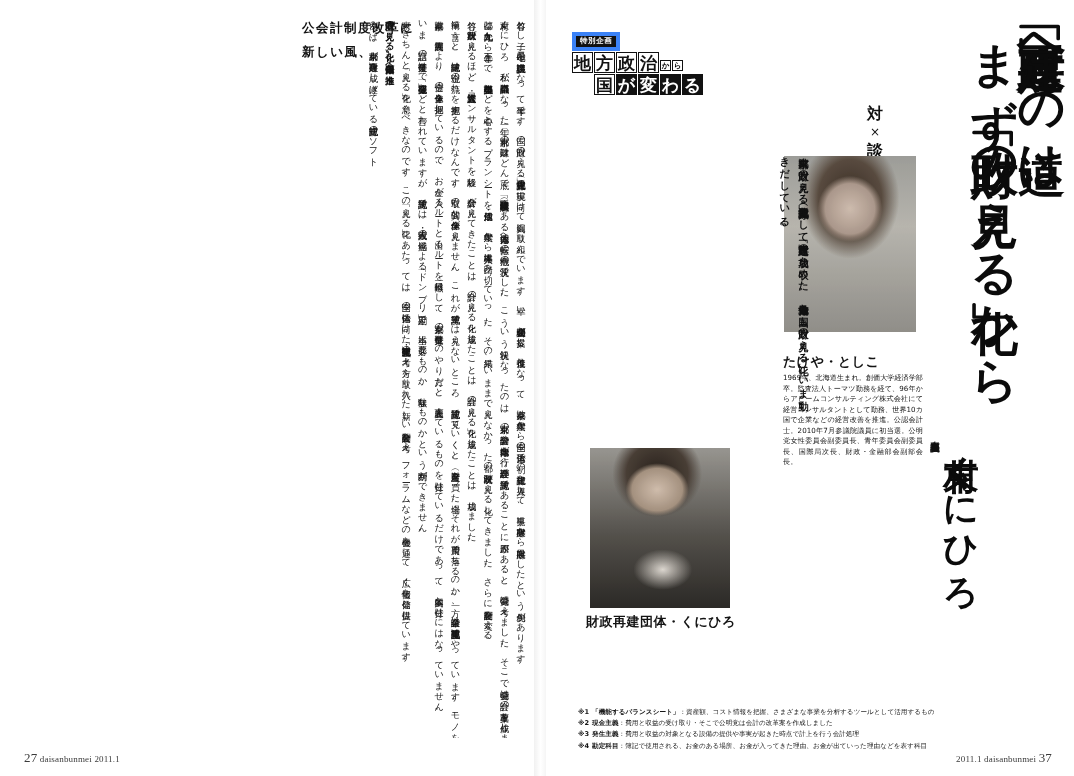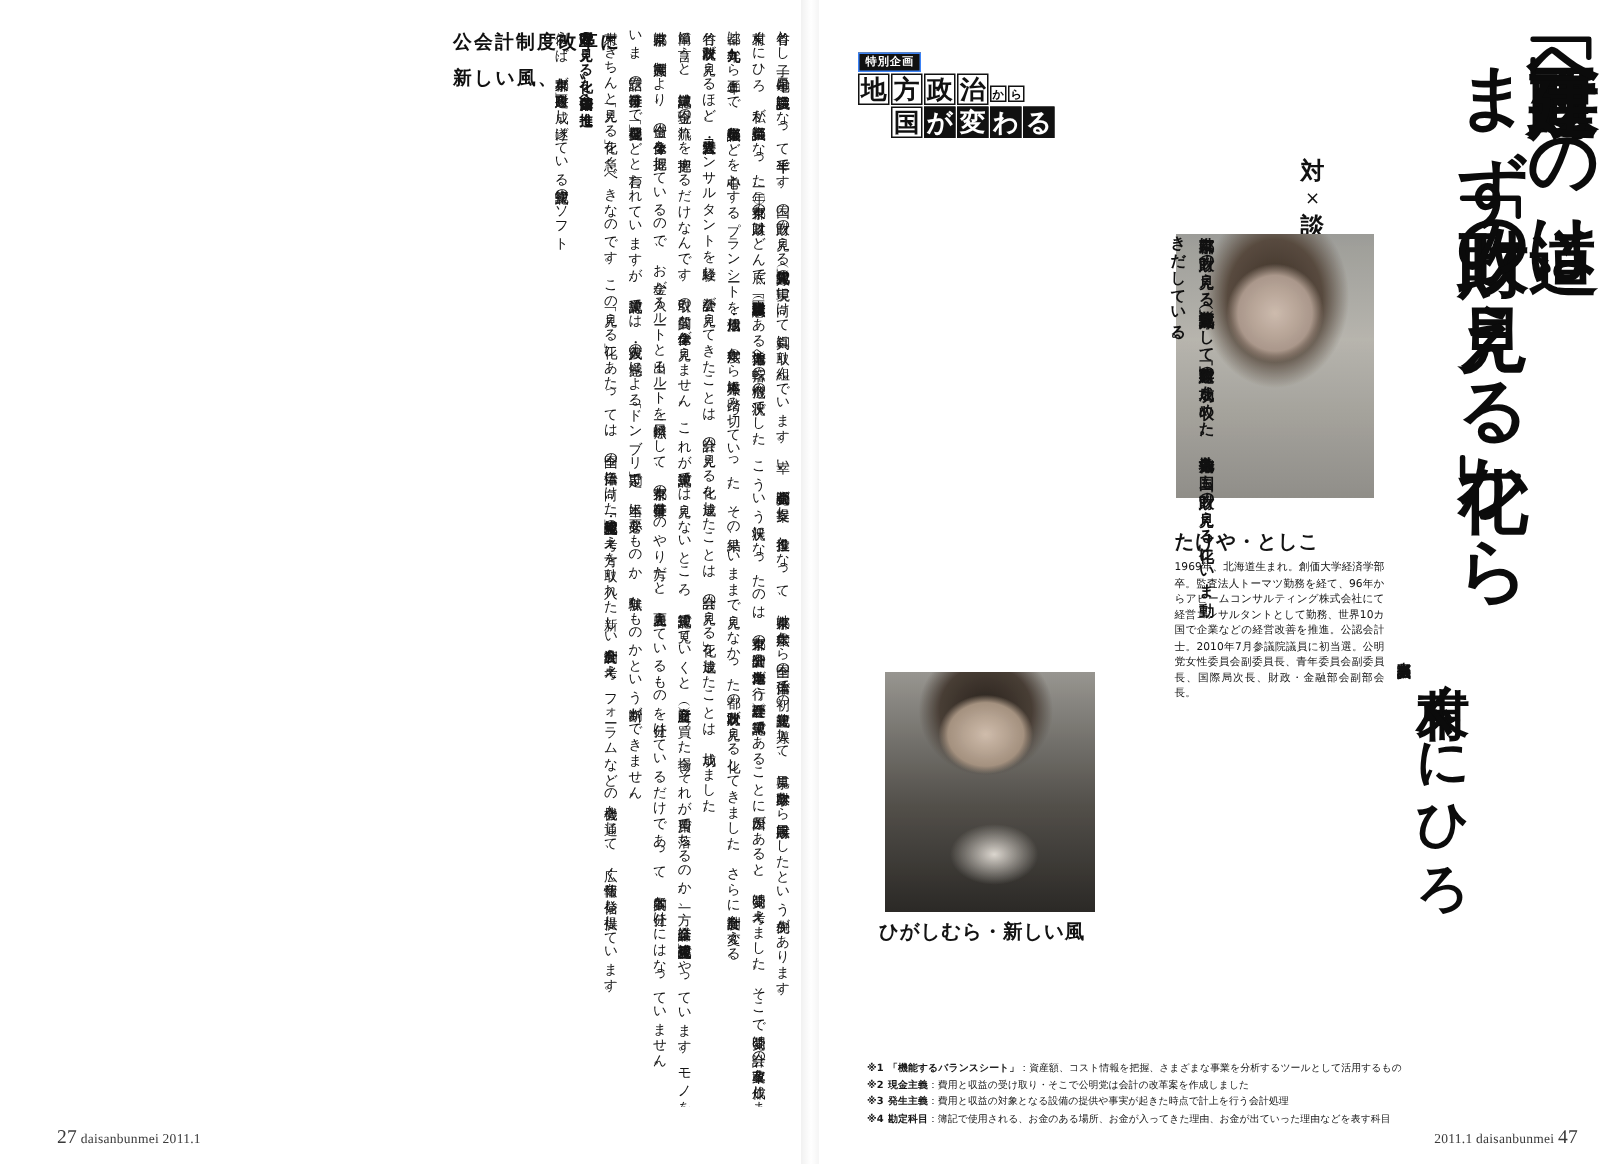--- a/index.html
+++ b/index.html
@@ -71,21 +71,20 @@
   }
 
   #left-folio {
     position: absolute;
     left: 24px;
     bottom: 10px;
     font-size: 9px;
     color: #3a3a3a;
     letter-spacing: 0.02em;
     font-family: "Liberation Serif", serif;
-    margin-left: 14px;
   }
   #left-folio .num {
     font-size: 13px;
     font-family: "Liberation Serif", serif;
   }
 
   
   #right-page {
     position: absolute;
     left: 540px; top: 0;
@@ -101,21 +100,21 @@
     width: 145px;
   }
   #feature-logo .tag {
     display: inline-block;
     background: #111;
     color: #fff;
     font-size: 7.5px;
     font-weight: bold;
     padding: 1px 4px 1.5px 4px;
     letter-spacing: 0.08em;
-    border: 1px solid #3b82f6;
+    border: 4px solid #3b82f6;
     line-height: 1.1;
   }
   #feature-logo .row1 {
     display: flex;
     align-items: flex-end;
     margin-top: 1px;
   }
   #feature-logo .row2 {
     display: flex;
     align-items: flex-end;
@@ -411,21 +410,21 @@
       <span class="bio-name">たけや・としこ</span>
       <span>1969年、北海道生まれ。創価大学経済学部卒。監査法人トーマツ勤務を経て、96年からアビームコンサルティング株式会社にて経営コンサルタントとして勤務、世界10カ国で企業などの経営改善を推進。公認会計士。2010年7月参議院議員に初当選。公明党女性委員会副委員長、青年委員会副委員長、国際局次長、財政・金融部会副部会長。</span>
     </div>
 
     <div class="title-vert" id="title-higashimura">東京都議会議員</div>
     <div class="name-vert" id="name-higashimura">東村くにひろ</div>
     <div class="photo" id="photo-higashimura">
         <div class="ph-inner"></div>
       </div>
     <div class="bio" id="bio-higashimura">
-      <span class="bio-name">ひがしむら・新しい風</span>
+      <span class="bio-name">財政再建団体・くにひろ</span>
     </div>
 
     <div id="lead">東京都は「財政の見える化」（複式簿記導入）をして「財政再建」の成功を収めた。各地方自治体も国も「財政の見える化」にいま動きだしている。</div>
 
     <div id="footnotes">
       <div class="fn">
         <span class="mark">※1</span><span class="term">「機能するバランスシート」</span><span>：</span><span>資産額、コスト情報を把握、さまざまな事業を分析するツールとして活用するもの</span>
       </div>
       <div class="fn">
         <span class="mark">※2</span><span class="term">現金主義</span><span>：</span><span>費用と収益の受け取り・そこで公明党は会計の改革案を作成しました</span>
@@ -433,18 +432,18 @@
       <div class="fn">
         <span class="mark">※3</span><span class="term">発生主義</span><span>：</span><span>費用と収益の対象となる設備の提供や事実が起きた時点で計上を行う会計処理</span>
       </div>
       <div class="fn">
         <span class="mark">※4</span><span class="term">勘定科目</span><span>：</span><span>簿記で使用される、お金のある場所、お金が入ってきた理由、お金が出ていった理由などを表す科目</span>
       </div>
     </div>
 
     <div id="right-folio">
       <span>2011.1 daisanbunmei</span>
-      <span class="num">47</span>
+      <span class="num">37</span>
     </div>
   </div>
 
   <div id="gutter"></div>
 </div>
 
 </body></html>

